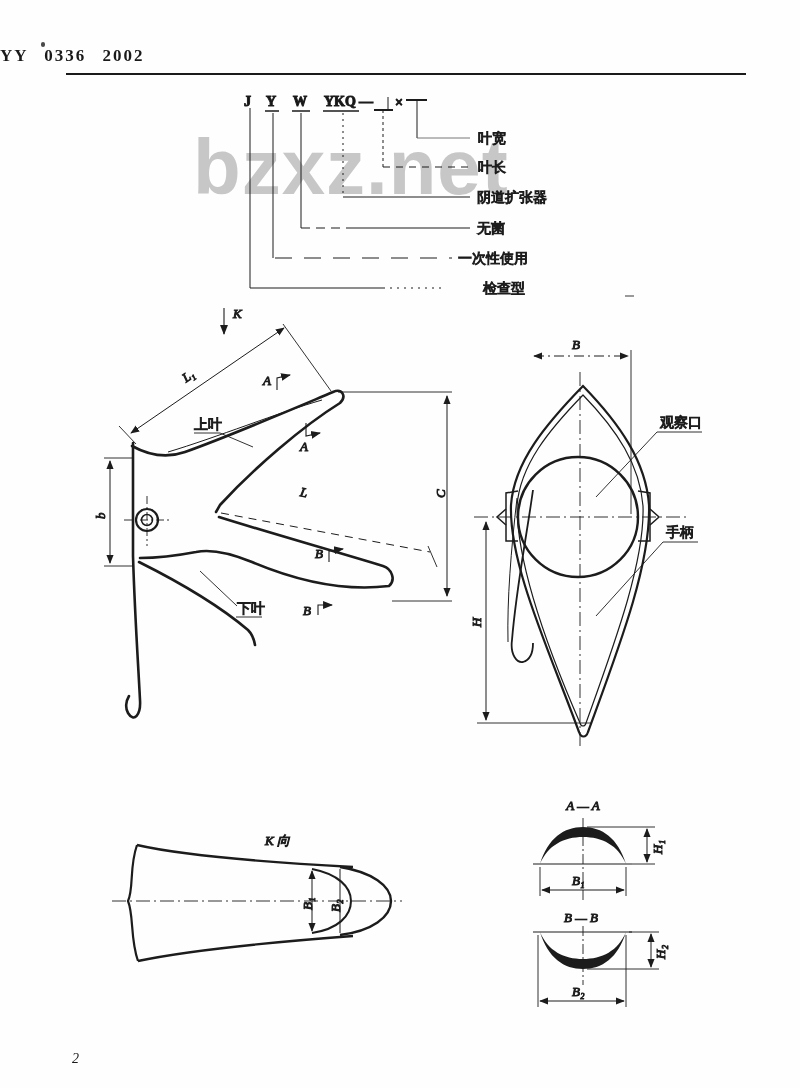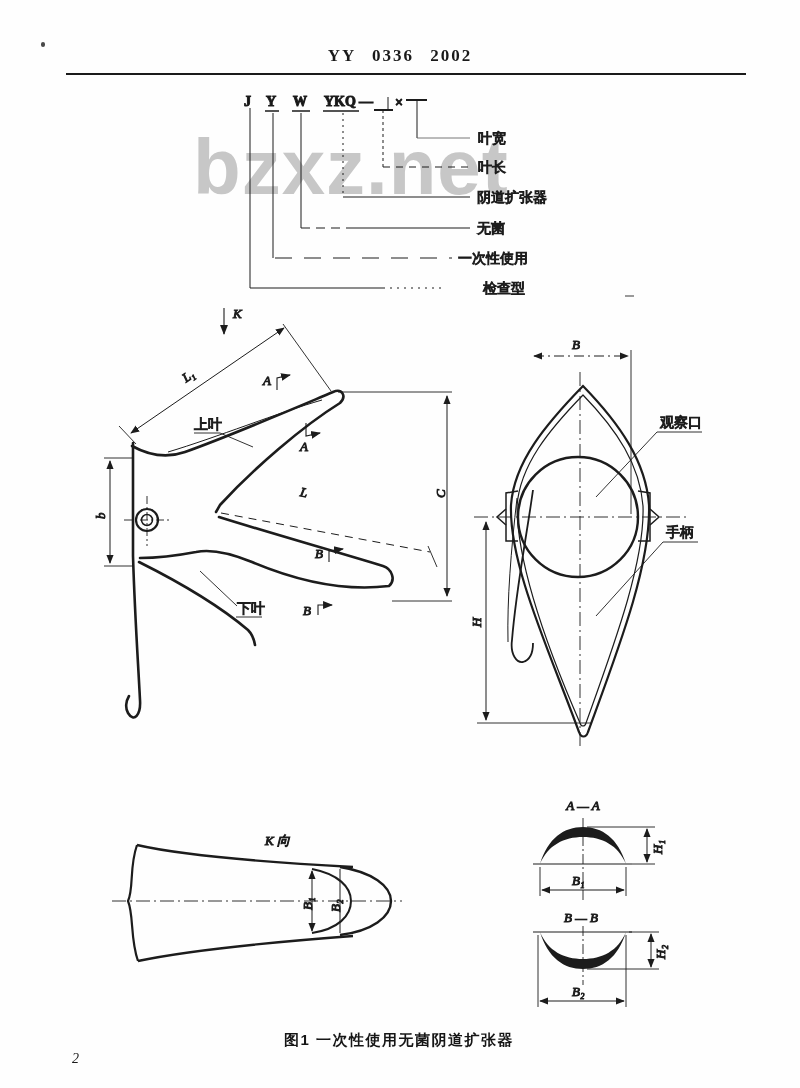--- a/index.html
+++ b/index.html
@@ -3,21 +3,21 @@
 <meta charset="utf-8">
 <style>
   html,body{margin:0;padding:0;background:#888;}
   #page{position:relative;width:800px;height:1088px;background:#fefefe;overflow:hidden;
         font-family:"Liberation Sans",sans-serif;color:#1a1a1a;}
   #watermark{position:absolute;left:193px;top:122px;z-index:1;
              font-family:"Liberation Sans",sans-serif;font-weight:bold;
              font-size:78px;letter-spacing:1px;color:#c7c7c7;user-select:none;}
   svg#lineart{position:absolute;left:0;top:0;z-index:2;}
   .htext{position:absolute;z-index:3;}
-  #header-title{left:0;right:0;top:46px;text-align:center;
+  #header-title{left:0;right:0;top:46px;text-align:left;
     font-family:"Liberation Serif",serif;font-weight:600;font-size:17px;
     letter-spacing:2px;word-spacing:10px;}
   #header-rule{position:absolute;left:66px;top:73px;width:680px;height:2px;
     background:#1a1a1a;z-index:2;}
   #figure-caption{left:284px;top:1031px;font-size:15px;letter-spacing:1.5px;
     font-weight:600;color:#161616;}
   #page-number{left:72px;top:1051px;font-family:"Liberation Serif",serif;
     font-size:14px;font-style:italic;}
   .artifact{position:absolute;z-index:2;background:#4a4a4a;}
   #artifact-dot{left:41px;top:42px;width:4px;height:5px;border-radius:2px;}
@@ -201,15 +201,14 @@
       <path d="M533,932 L632,932" stroke-width="1"></path>
       <path d="M538,935 L538,1007 M626,935 L626,1007" stroke-width="0.9"></path>
       <path d="M540,1001 L624,1001" stroke-width="1" marker-start="url(#ah)" marker-end="url(#ah)"></path>
       <text class="dim" x="572" y="996">B₂</text>
       <path d="M587,969 L659,969 M629,932 L659,932" stroke-width="0.9"></path>
       <path d="M651,934 L651,967" stroke-width="1" marker-start="url(#ah)" marker-end="url(#ah)"></path>
       <text class="dim" transform="rotate(-90 661 951)" x="653" y="955">H₂</text>
     </g>
   </svg>
 
-  <div id="figure-caption" class="htext">图1  一次性使用无菌阴道扩张器</div>
   <div id="page-number" class="htext">2</div>
 </div>
 
 </body></html>

